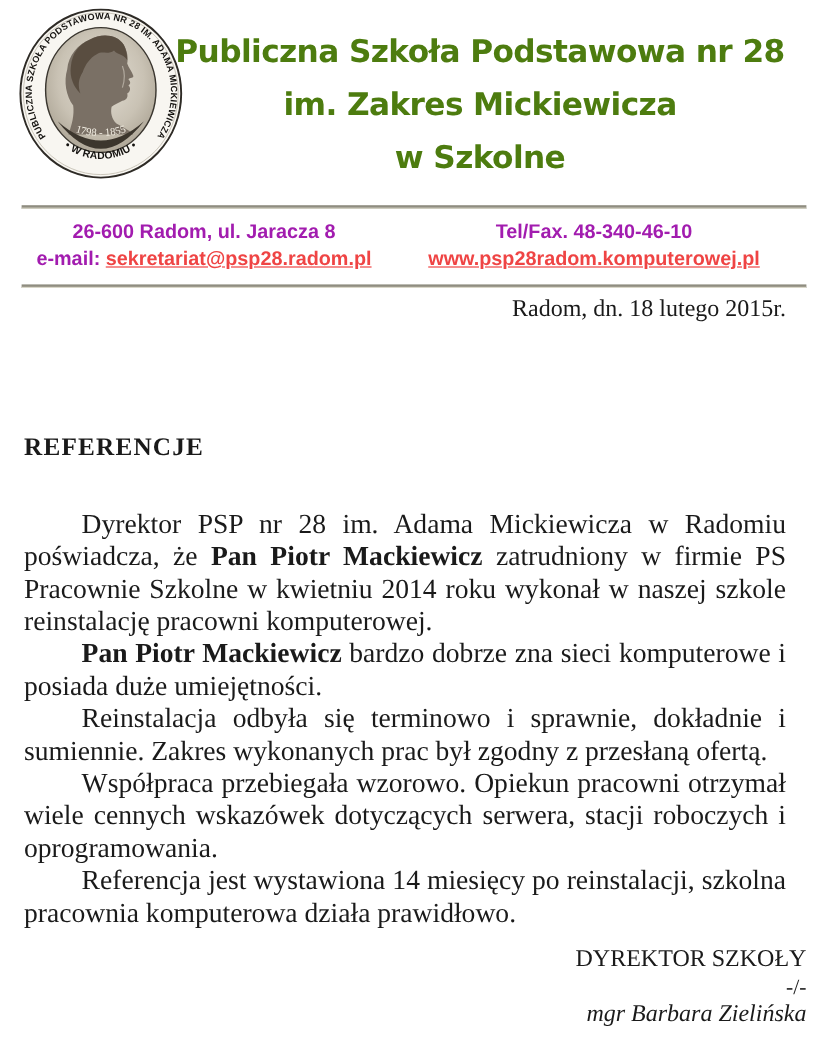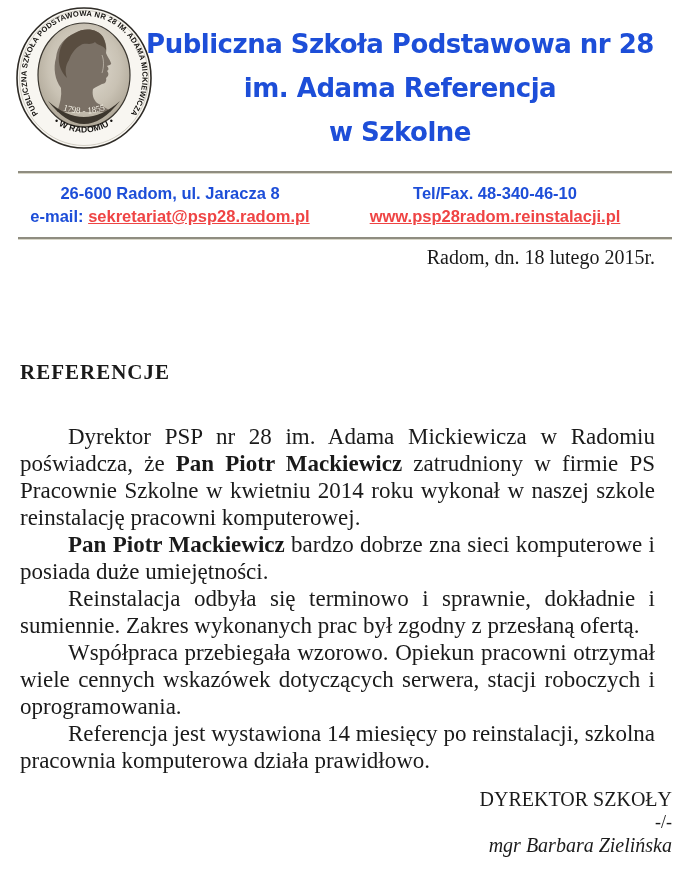--- a/index.html
+++ b/index.html
@@ -5,35 +5,35 @@
   html,body { margin:0; padding:0; background:#ffffff; }
   .page {
     position:relative; width:690px; height:880px; background:#ffffff;
     font-family:"Liberation Serif", serif; color:#1a1a1a; overflow:hidden;
   }
   
   .seal { position:absolute; left:14px; top:5px; width:142px; height:148px; }
   .title-block {
     position:absolute; left:110px; top:22px; width:580px;
     text-align:center; font-family:"DejaVu Sans", sans-serif;
-    font-weight:bold; color:#1d4ed8; font-size:26px; line-height:44px;
+    font-weight:bold; color:#4d7c0f; font-size:26px; line-height:44px;
     letter-spacing:-0.5px;
   }
   
   .rule { position:absolute; left:18px; width:654px; height:2px;
           background:#8f8d80; border-bottom:1px solid #d9d7c9; }
   .rule-top { top:171px; }
   .rule-bottom { top:237px; }
   
   .contact { position:absolute; left:20px; top:182px; width:640px;
              display:flex; font-family:"Liberation Sans", sans-serif;
              font-weight:bold; font-size:16.5px; line-height:23px; }
   .contact .col-left  { width:300px; text-align:center; }
   .contact .col-right { width:330px; text-align:center; margin-left:10px; }
-  .red  { color:#1d4ed8; }
+  .red  { color:#a21caf; }
   a.doc-link { color:#ef4444; text-decoration:underline; cursor:pointer; }
   
   .date-line { position:absolute; right:35px; top:246px; font-size:20px; }
   .doc-heading { position:absolute; left:20px; top:360px; width:635px;
                  text-align:left; font-weight:bold; font-size:21px;
                  letter-spacing:1px; }
   
   .body-text { position:absolute; left:20px; top:423px; width:635px;
                font-size:23px; line-height:27px; text-align:justify; }
   .body-text p { margin:0; text-indent:48px; }
@@ -107,35 +107,35 @@
         <textPath href="#arcTop" startOffset="50%" text-anchor="middle" lengthAdjust="spacingAndGlyphs">PUBLICZNA SZKOŁA PODSTAWOWA NR 28 IM. ADAMA MICKIEWICZA</textPath>
       </text>
       <text class="seal-ring-text" font-size="8.6" letter-spacing="0.6">
         <textPath href="#arcBottom" startOffset="50%" text-anchor="middle">• W RADOMIU •</textPath>
       </text>
     </svg>
   </div>
 
   <div class="title-block">
     <div>Publiczna Szkoła Podstawowa nr 28</div>
-    <div>im. Adama Referencja</div>
+    <div>im. Zakres Mickiewicza</div>
     <div>w Szkolne</div>
   </div>
 
   <div class="rule rule-top"></div>
   <div class="rule rule-bottom"></div>
 
   <div class="contact">
     <div class="col-left">
       <div class="red">26-600 Radom, ul. Jaracza 8</div>
       <div><span class="red">e-mail:</span> <a class="doc-link">sekretariat@psp28.radom.pl</a></div>
     </div>
     <div class="col-right">
       <div class="red">Tel/Fax. 48-340-46-10</div>
-      <div><a class="doc-link">www.psp28radom.reinstalacji.pl</a></div>
+      <div><a class="doc-link">www.psp28radom.komputerowej.pl</a></div>
     </div>
   </div>
 
   <div class="date-line">Radom, dn. 18 lutego 2015r.</div>
 
   <div class="doc-heading">REFERENCJE</div>
 
   <div class="body-text">
     <p><span>Dyrektor PSP nr 28 im. Adama Mickiewicza w Radomiu poświadcza, że </span><b>Pan Piotr Mackiewicz</b><span> zatrudniony w firmie PS Pracownie Szkolne w kwietniu 2014 roku wykonał w naszej szkole reinstalację pracowni komputerowej.</span></p>
     <p><b>Pan Piotr Mackiewicz</b><span> bardzo dobrze zna sieci komputerowe i posiada duże umiejętności.</span></p>

